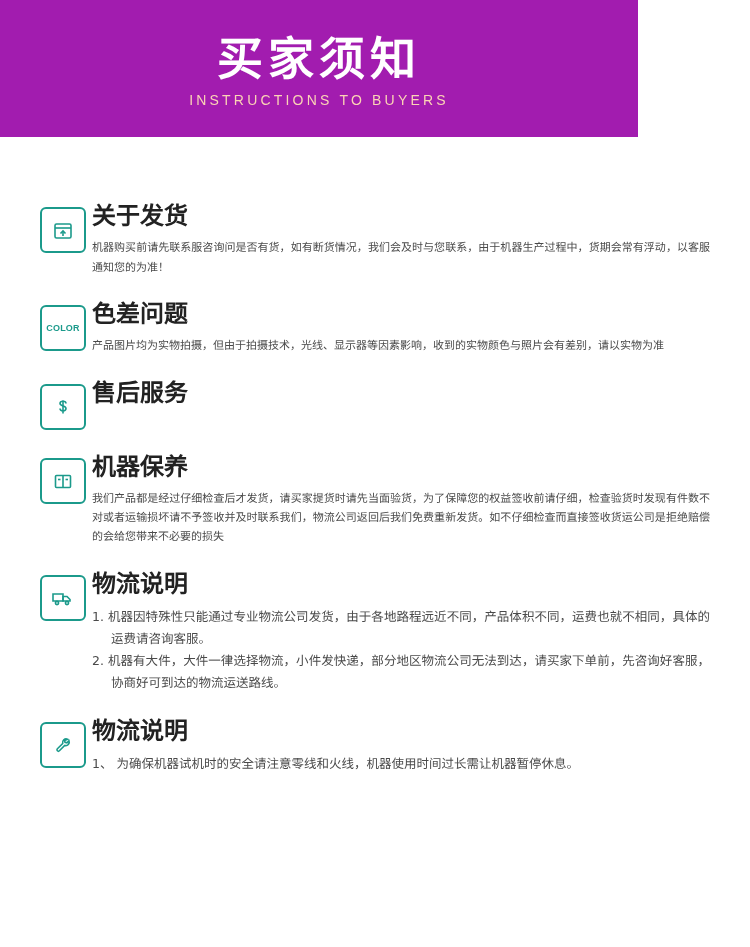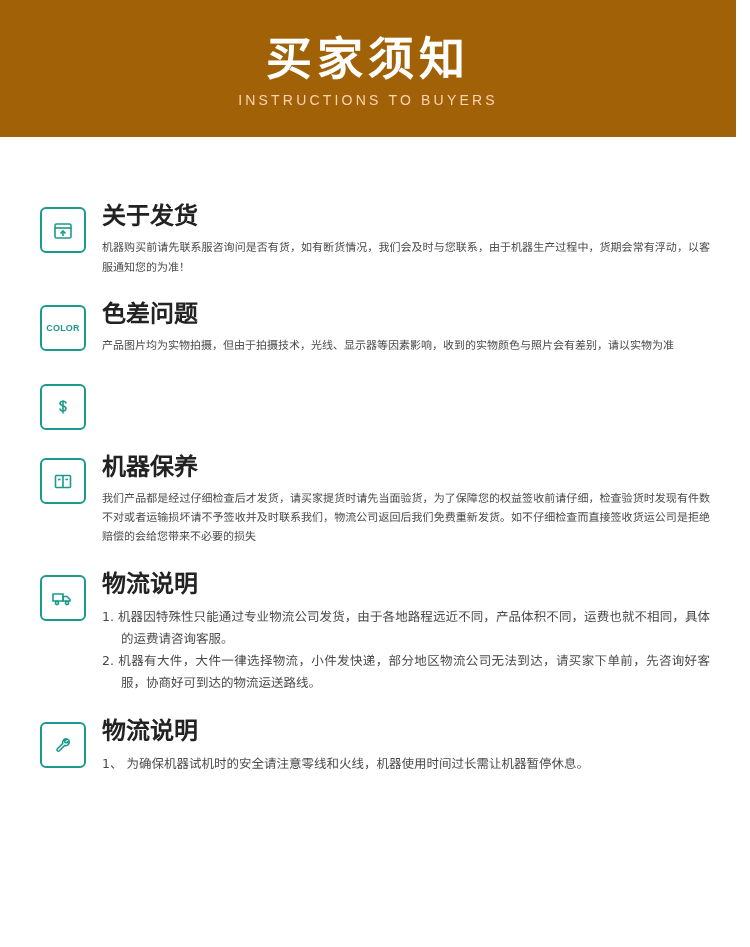--- a/index.html
+++ b/index.html
@@ -18,23 +18,23 @@
 
   .page {
     position: relative;
     width: 750px;
     height: 947px;
     background: #ffffff;
   }
 
   
   .banner {
-    width: 736px;
+    width: 638px;
     height: 137px;
-    background: #a16207;
+    background: #a21caf;
     display: flex;
     flex-direction: column;
     align-items: center;
     justify-content: center;
     box-sizing: border-box;
     padding-top: 6px;
   }
   .banner-title {
     color: #ffffff;
     font-size: 46px;
@@ -64,21 +64,21 @@
     align-items: flex-start;
     margin-bottom: 24px;
   }
 
   .icon-box {
     flex: 0 0 auto;
     width: 46px;
     height: 46px;
     border: 2px solid #1b9a8b;
     border-radius: 6px;
-    margin-right: 16px;
+    margin-right: 6px;
     margin-top: 4px;
     display: flex;
     align-items: center;
     justify-content: center;
     box-sizing: border-box;
     color: #1b9a8b;
   }
   .icon-box svg { display: block; }
   .icon-text {
     font-size: 9px;
@@ -168,20 +168,21 @@
     </div>
 
     <div class="section">
       <div class="icon-box">
         <svg width="24" height="24" viewBox="0 0 24 24" fill="none" stroke="#1b9a8b" stroke-width="1.6">
           <path d="M12 5.5v13"></path>
           <path d="M15 8.5c0-1.4-1.4-2.2-3-2.2s-3 .8-3 2.2 1.3 1.9 3 2.4 3 1 3 2.5-1.4 2.3-3 2.3-3-.9-3-2.3"></path>
         </svg>
       </div>
       <div class="section-body">
+        <div class="section-title">售后服务</div>
       </div>
     </div>
 
     <div class="section">
       <div class="icon-box">
         <svg width="24" height="24" viewBox="0 0 24 24" fill="none" stroke="#1b9a8b" stroke-width="1.6">
           <rect x="4.5" y="6.5" width="15" height="12" rx="1"></rect>
           <path d="M12 6.5v12"></path>
           <path d="M7 10.5h2.5"></path>
           <path d="M14.5 10.5H17"></path>

